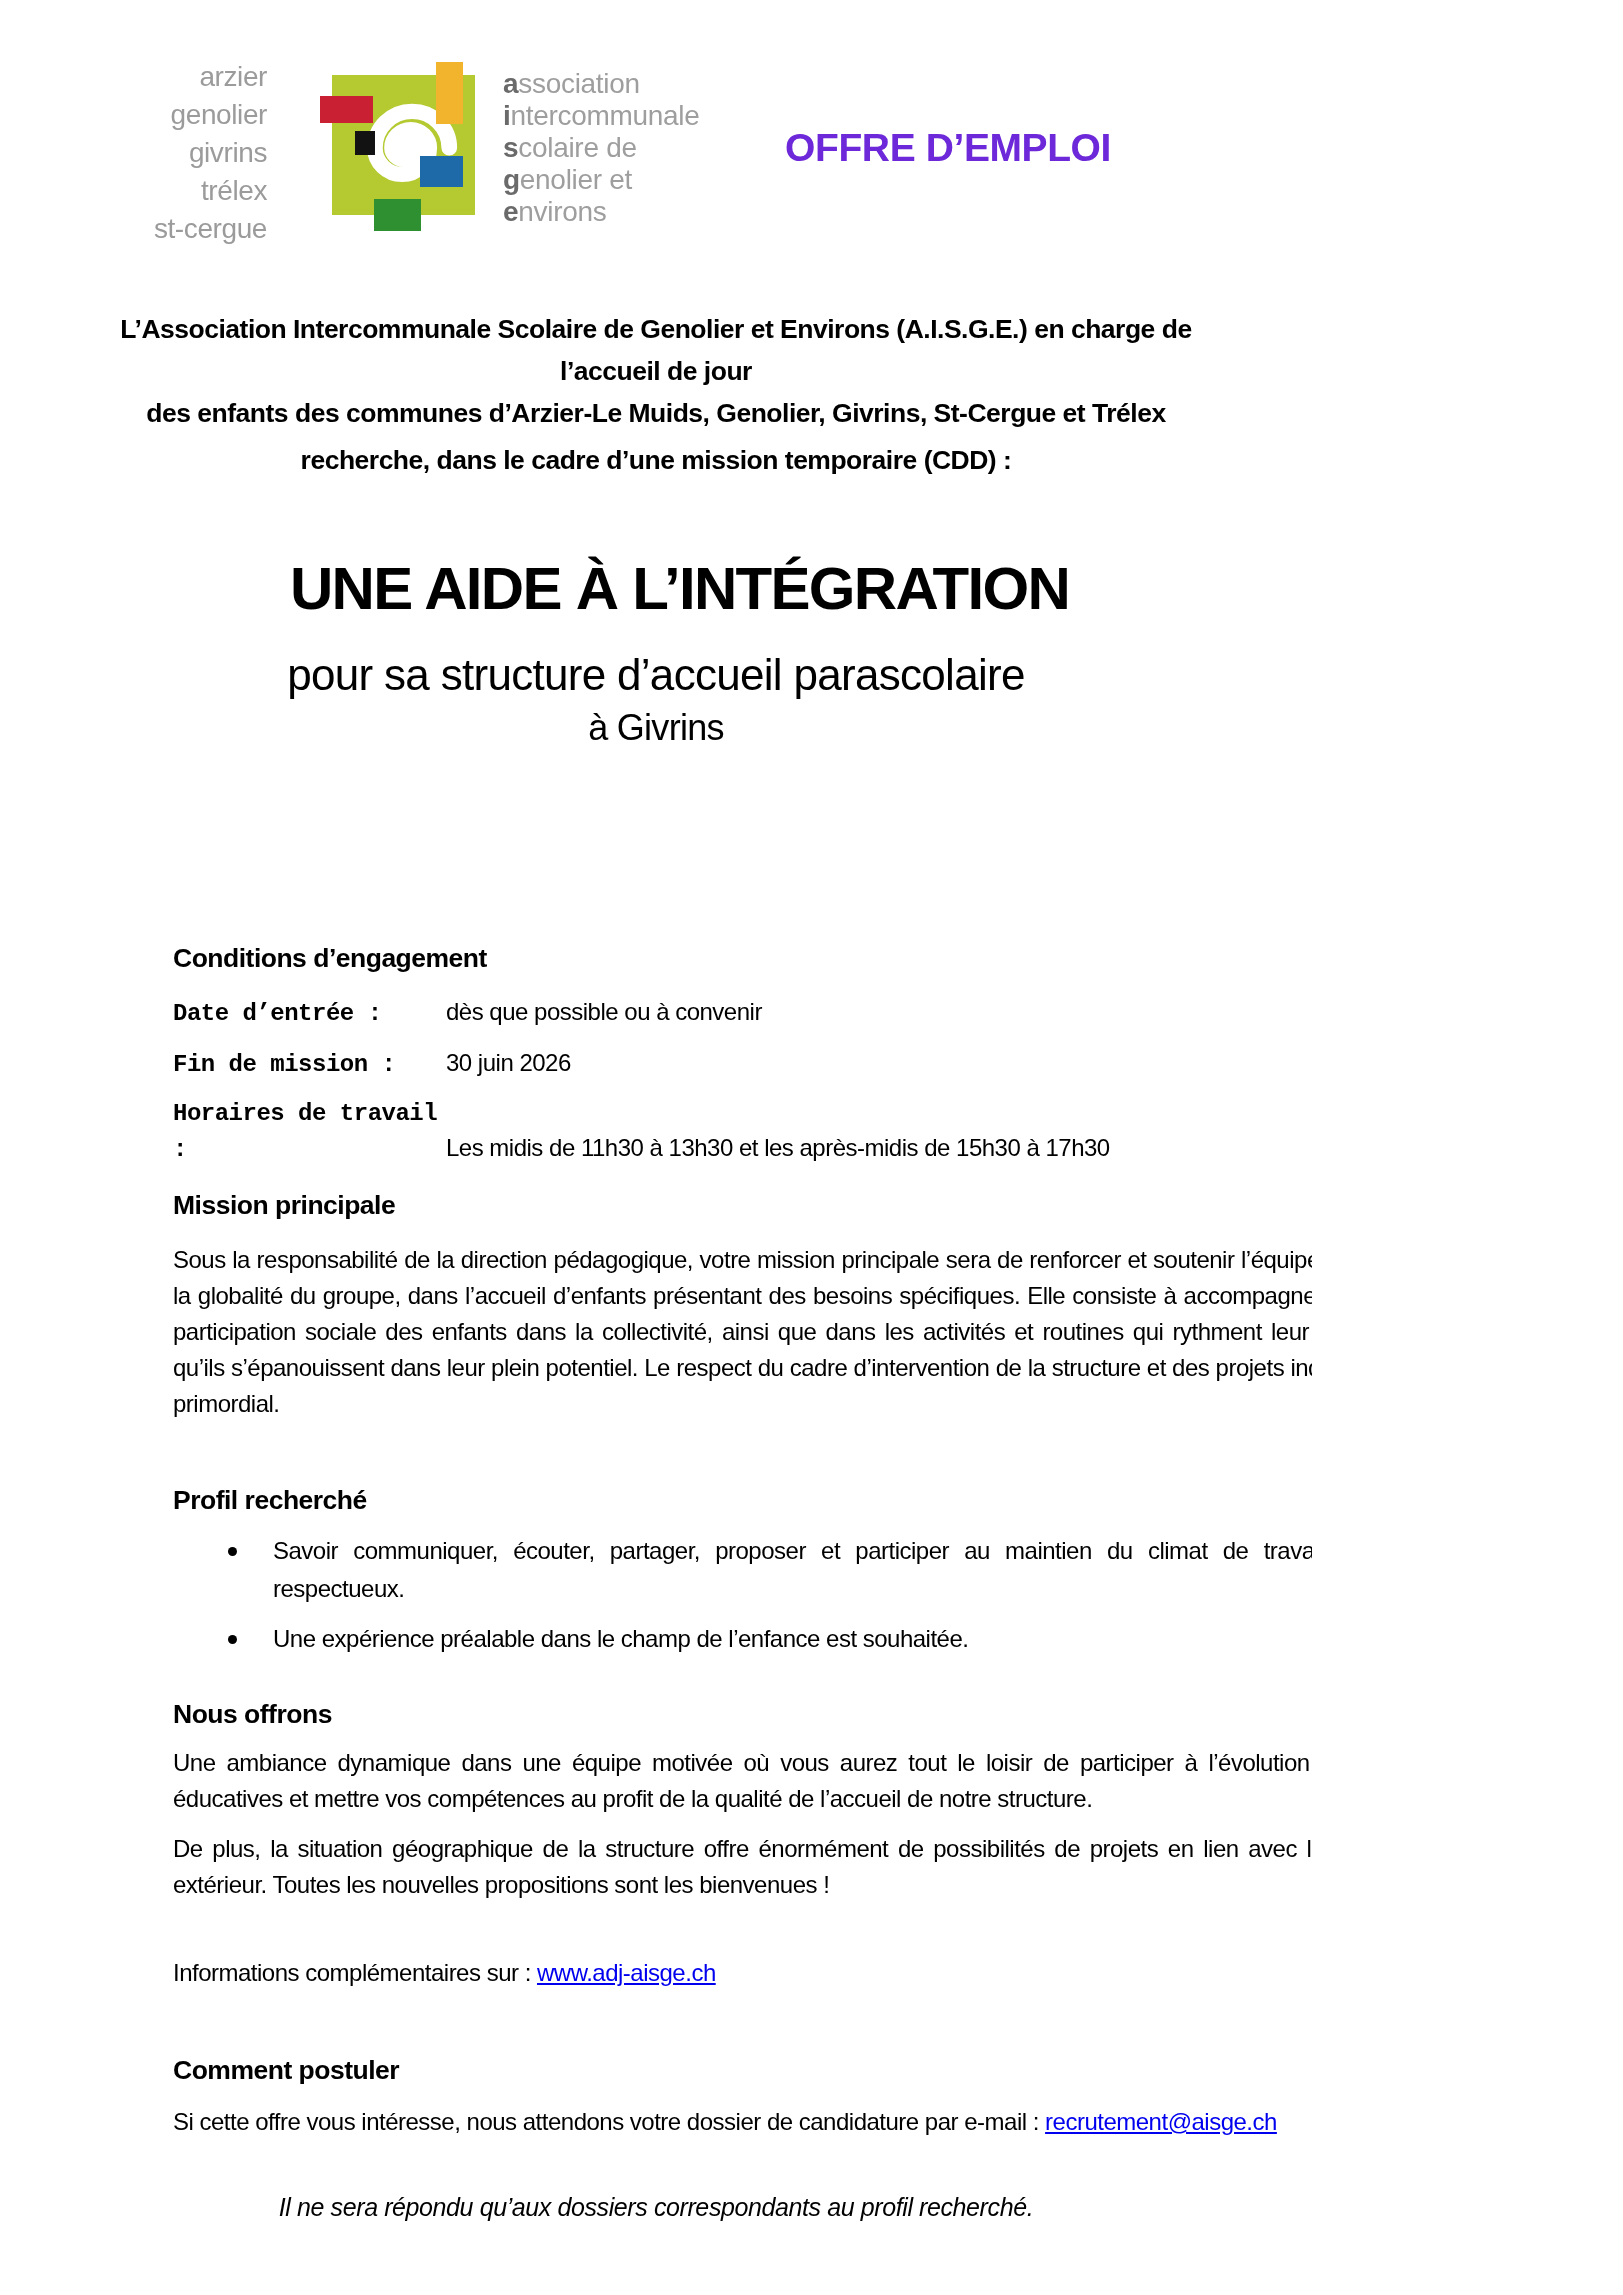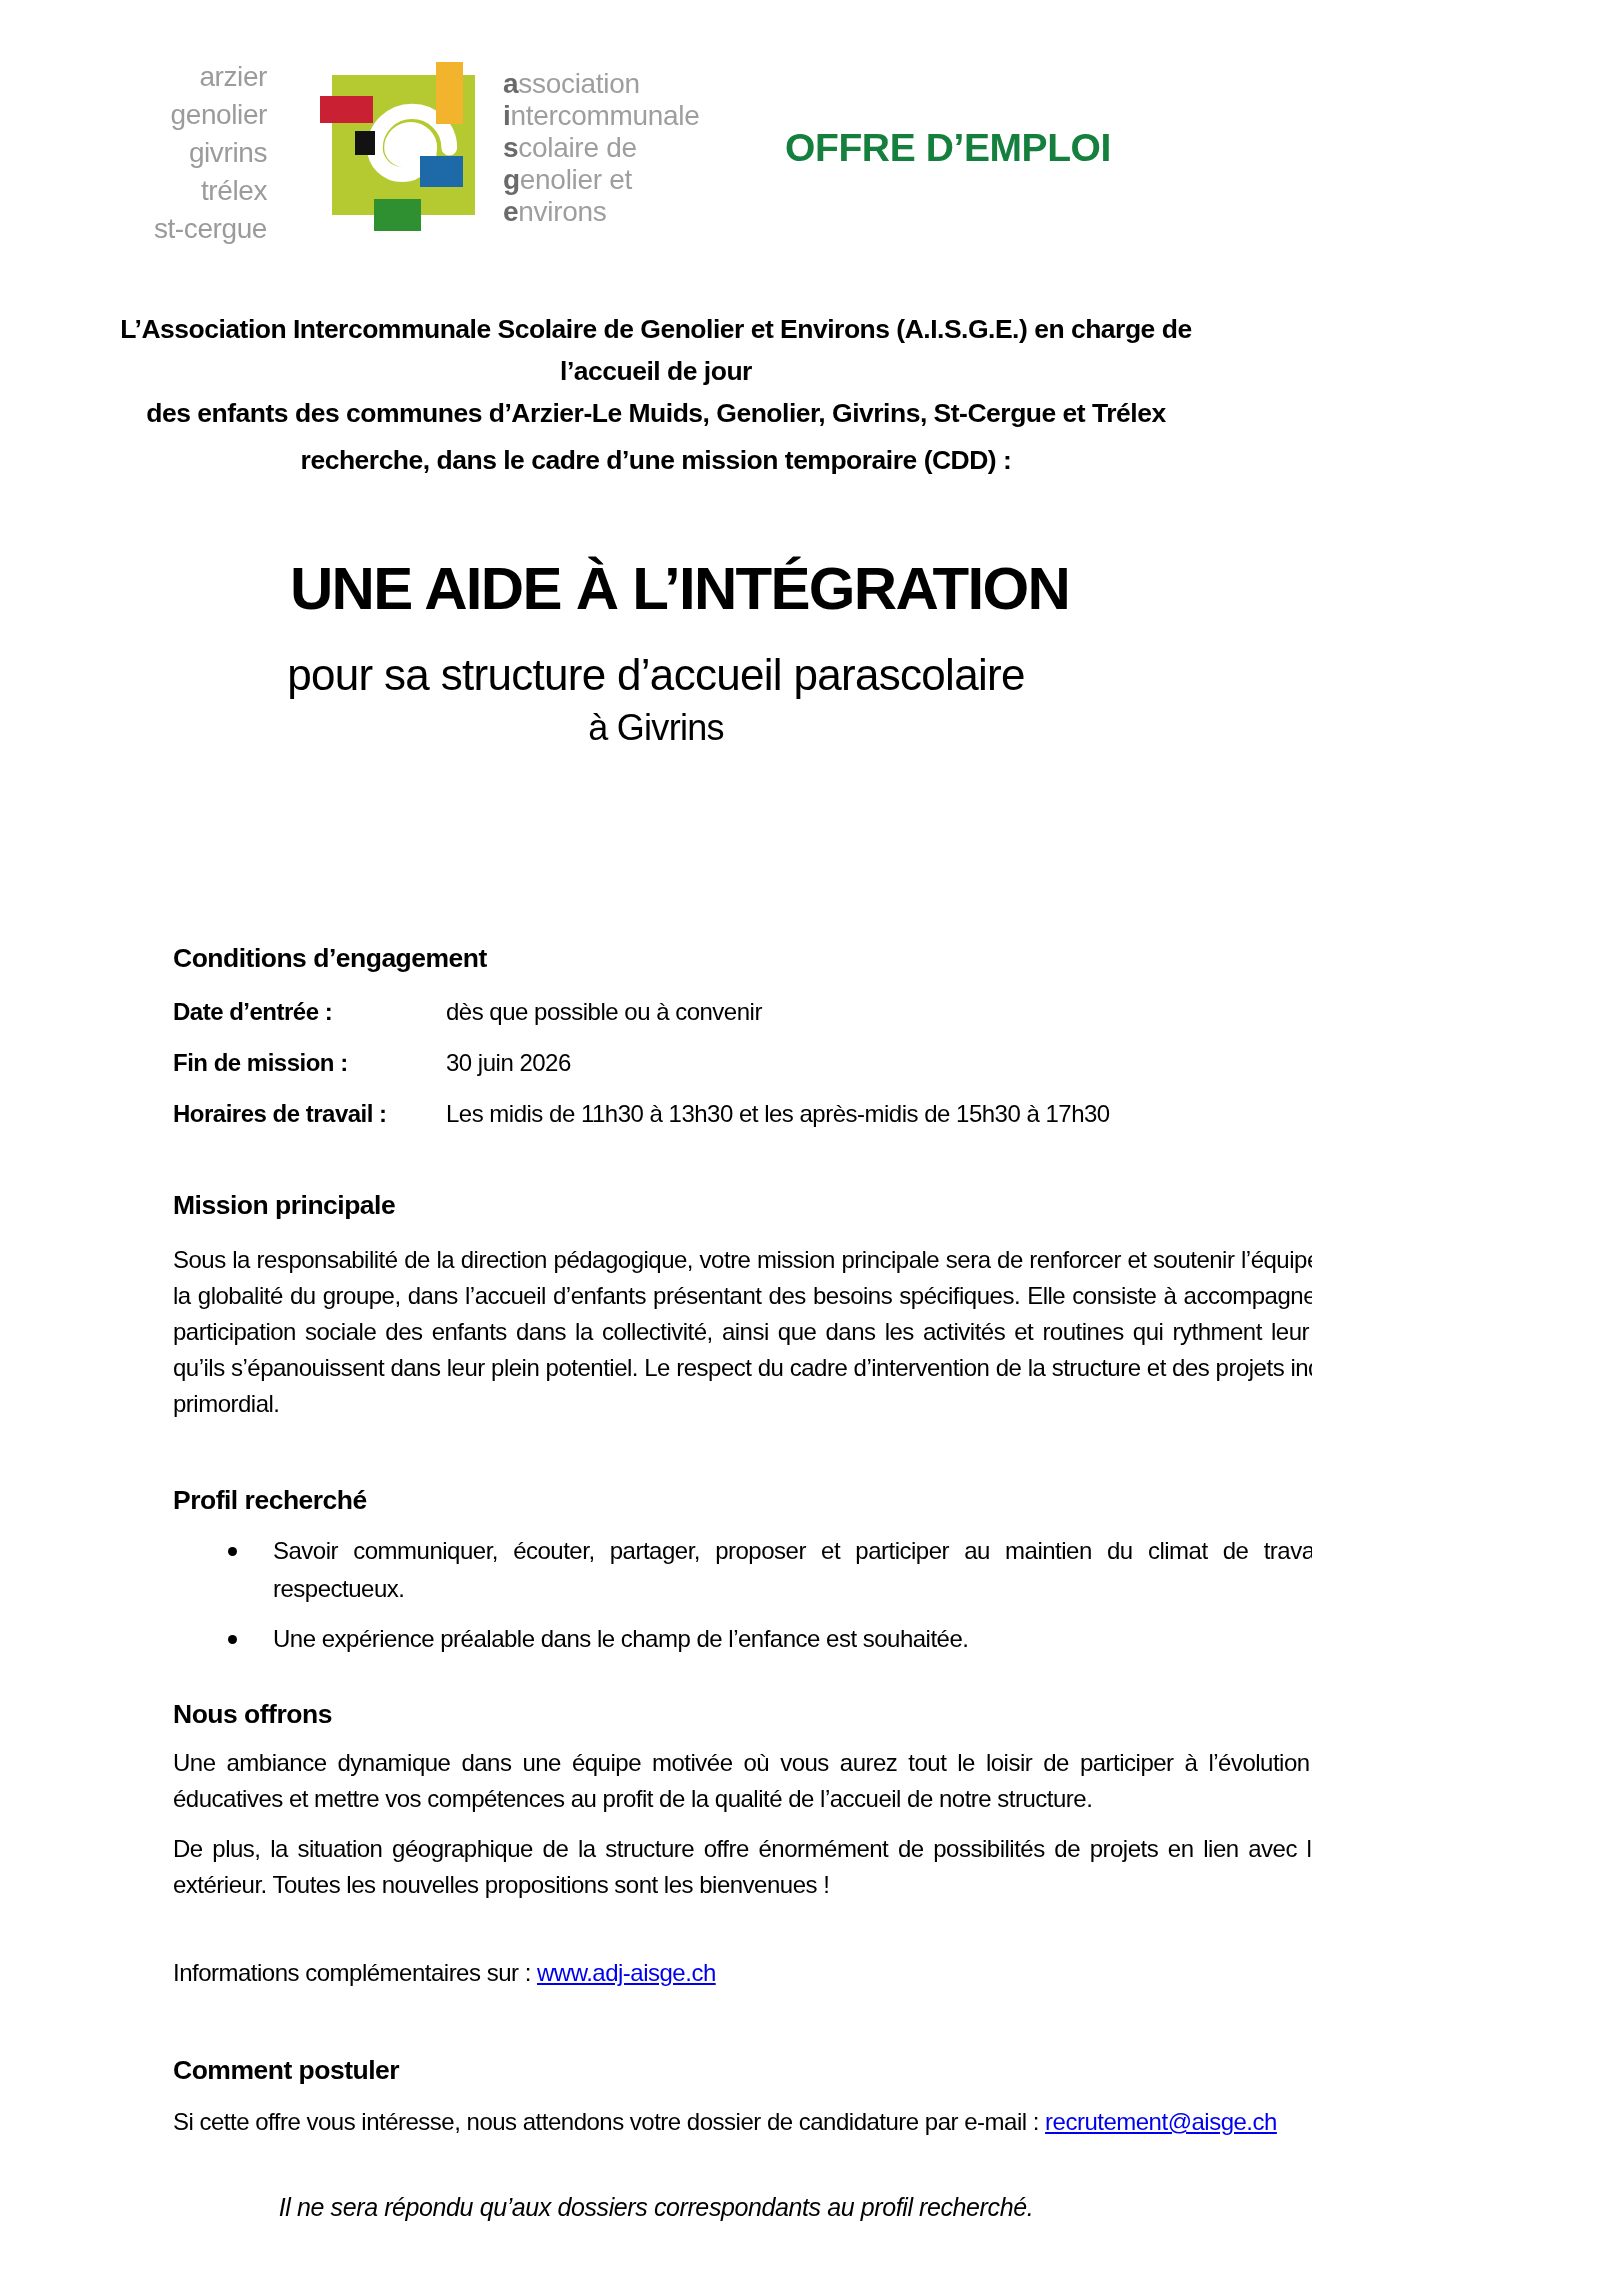--- a/index.html
+++ b/index.html
@@ -43,21 +43,21 @@
     white-space: nowrap;
   }
   .orgname b { color: #6a6a6a; font-weight: bold; }
 
   
   .badge {
     position: absolute;
     top: 126px; right: 201px;
     font-size: 39px;
     font-weight: bold;
-    color: #15803d;
+    color: #6d28d9;
     letter-spacing: -0.4px;
   }
 
   
   .intro {
     position: absolute;
     left: 77px; right: 77px; top: 308px;
     text-align: center;
     font-size: 26.5px;
     line-height: 42px;
@@ -78,21 +78,21 @@
   }
   .job-sub1 { position: absolute; left: 0; right: 0; top: 650px; text-align: center; font-size: 44px; letter-spacing: -0.7px; }
   .job-sub2 { position: absolute; left: 0; right: 0; top: 707px; text-align: center; font-size: 36px; letter-spacing: -0.7px; }
 
   
   .col { position: absolute; left: 173px; width: 1290px; }
   .sec-h { font-size: 26.5px; font-weight: bold; letter-spacing: -0.5px; }
   .body-t { font-size: 24px; line-height: 36px; letter-spacing: -0.5px; }
   .just { text-align: justify; }
 
-  .cond-row .lbl { display: inline-block; width: 273px; font-weight: bold; }
+  .cond-row .lbl { display: inline-block; width: 273px; font-weight: bold; font-family: Liberation Mono, monospace; }
 
   ul.bullets { list-style: none; margin: 0; padding: 0; }
   ul.bullets li {
     position: relative;
     padding-left: 100px;
     margin-bottom: 12px;
     line-height: 38px;
     text-align: justify;
   }
   ul.bullets .dot {

